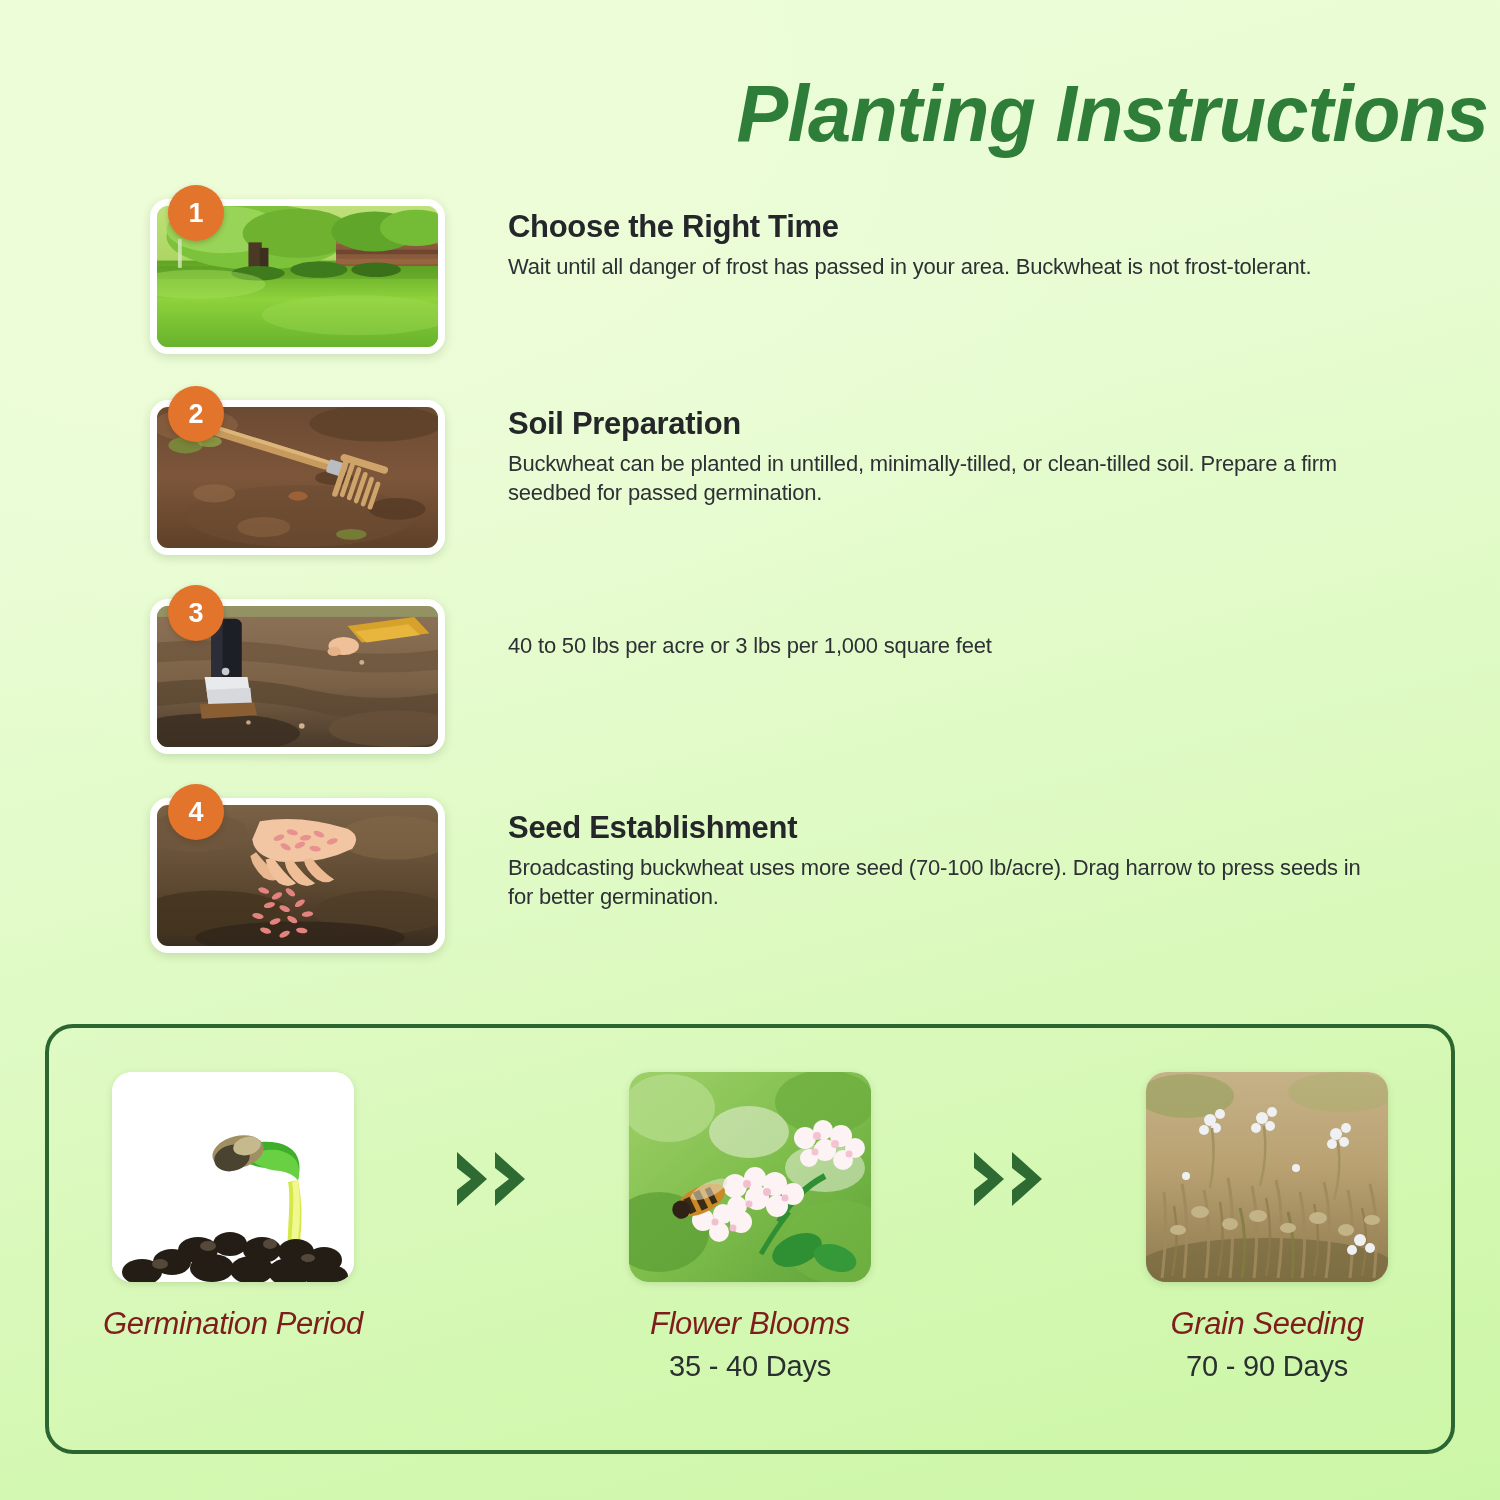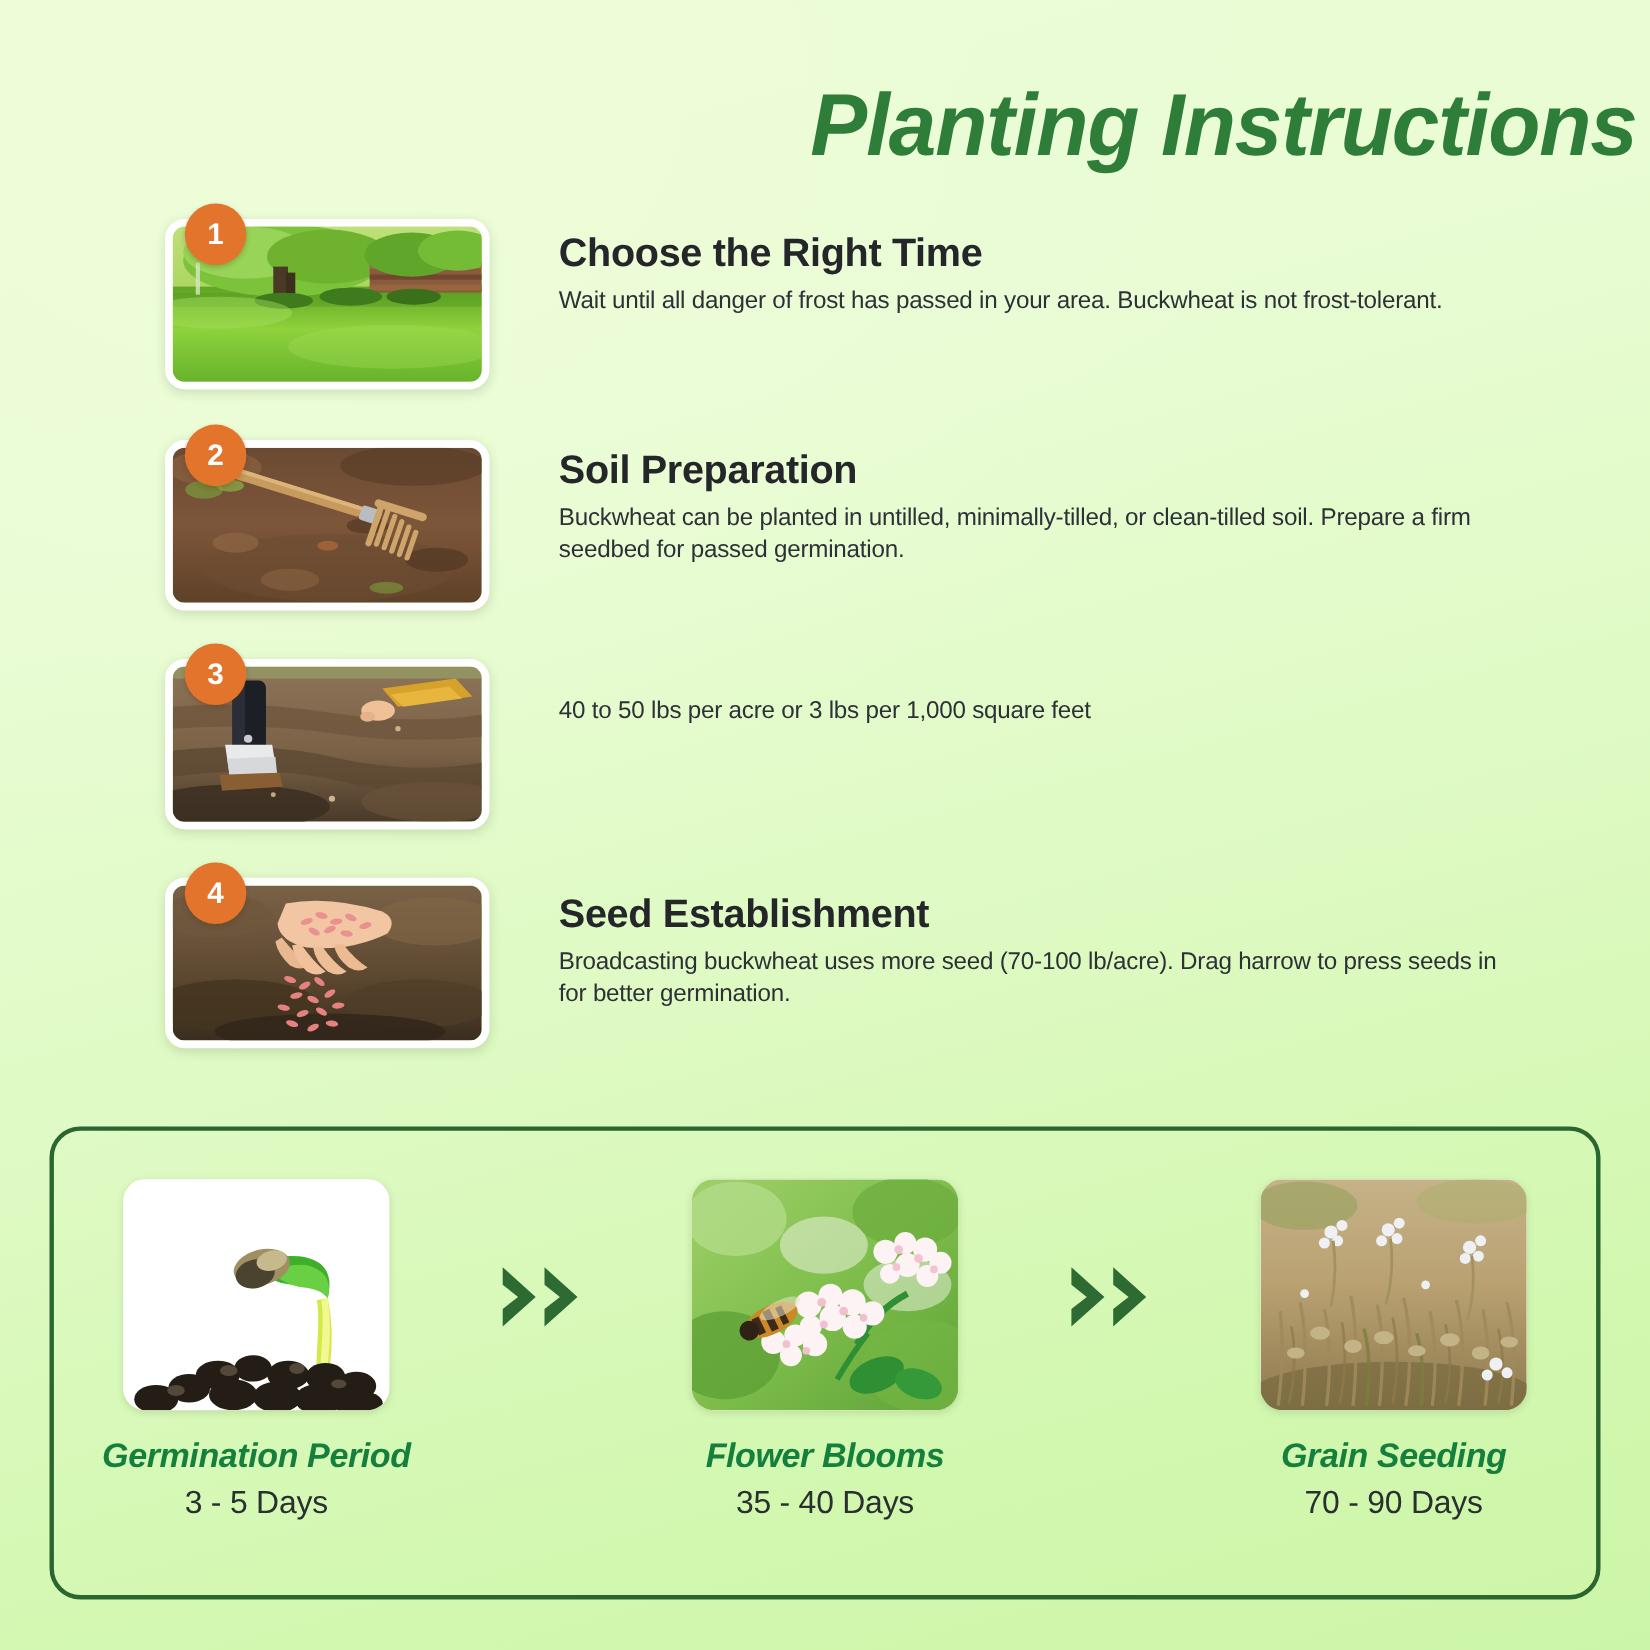--- a/index.html
+++ b/index.html
@@ -82,21 +82,21 @@
     z-index:5;
     box-shadow:0 2px 5px rgba(90,50,10,0.28);
   }
 
   .step-body {
     flex:1;
     padding-left:58px;
     padding-top:22px;
   }
   .step-heading {
-    font-size:36px;
+    font-size:31px;
     font-weight:bold;
     color:#24262a;
     letter-spacing:-0.3px;
     margin-bottom:7px;
   }
   .step-desc {
     font-size:22px;
     line-height:1.33;
     color:#2d3136;
     letter-spacing:-0.2px;
@@ -137,23 +137,23 @@
     height:210px;
     margin:0 auto 24px auto;
     border-radius:20px;
     overflow:hidden;
     background:#ffffff;
     box-shadow:0 2px 7px rgba(60,90,40,0.16);
   }
   .tl-thumb svg { display:block; width:100%; height:100%; }
   .tl-label {
     font-size:31px;
-    font-weight:bold;
+    font-weight:normal;
     font-style:italic;
-    color:#15803d;
+    color:#7f1d1d;
     letter-spacing:-0.4px;
     margin-bottom:8px;
   }
   .tl-value {
     font-size:29px;
     color:#2a3030;
     letter-spacing:-0.2px;
   }
   .tl-arrow {
     flex:1;
@@ -392,21 +392,20 @@
           </g>
           <g fill="#5c5040" opacity="0.85">
             <ellipse cx="96" cy="174" rx="8" ry="5"></ellipse>
             <ellipse cx="158" cy="172" rx="7" ry="5"></ellipse>
             <ellipse cx="48" cy="192" rx="8" ry="5"></ellipse>
             <ellipse cx="196" cy="186" rx="7" ry="4"></ellipse>
           </g>
         </svg>
       </div>
       <div class="tl-label">Germination Period</div>
-      <div class="tl-value">3 - 5 Days</div>
     </div>
 
     <div class="tl-arrow">
       <svg width="78" height="62" viewBox="0 0 78 62">
         <path d="M4 4 L34 31 L4 58 L4 42 L18 31 L4 20 Z" fill="#2d6b32"></path>
         <path d="M42 4 L72 31 L42 58 L42 42 L56 31 L42 20 Z" fill="#2d6b32"></path>
       </svg>
     </div>
 
     <div class="tl-item">

